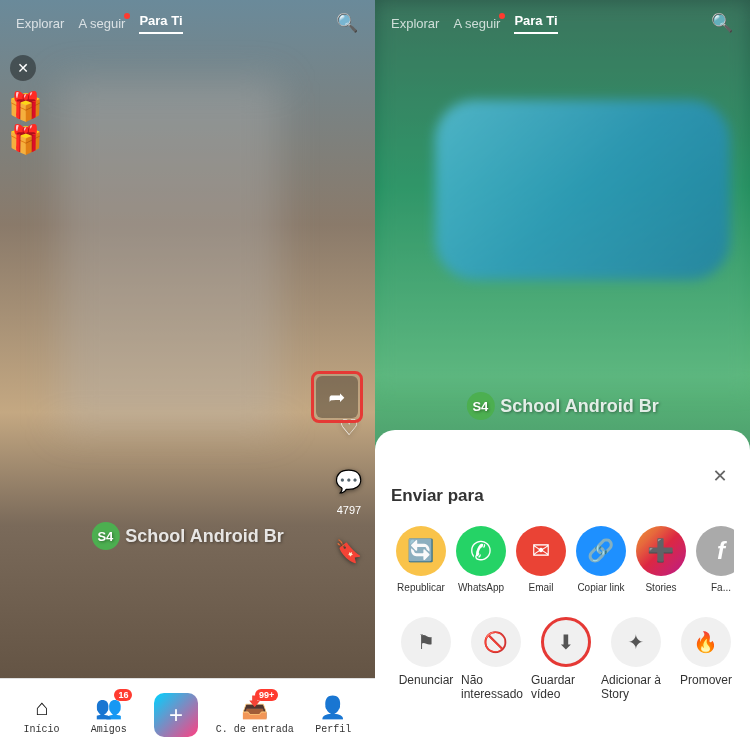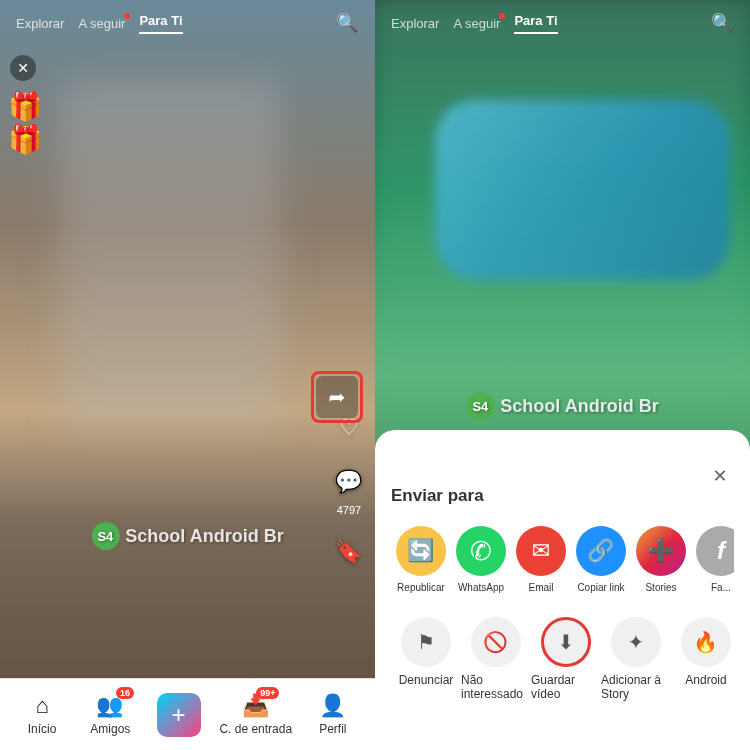--- a/index.html
+++ b/index.html
@@ -195,22 +195,23 @@
       flex-direction: column;
       align-items: center;
       gap: 3px;
       min-width: 55px;
     }
     .bottom-nav-icon {
       font-size: 22px;
       color: #333;
     }
     .bottom-nav-label {
-      font-size: 12px;
+      font-size: 10px;
       color: #333;
+      font-family: Liberation Mono, monospace;
     }
     .bottom-nav-icon.active { color: #111; }
     .bottom-nav-badge {
       position: relative;
     }
     .badge-count {
       position: absolute;
       top: -6px;
       right: -10px;
       background: #ff3b30;
@@ -570,17 +571,17 @@
       <div class="action-item">
         <div class="action-icon highlighted">⬇</div>
         <span class="action-label">Guardar vídeo</span>
       </div>
       <div class="action-item">
         <div class="action-icon">✦</div>
         <span class="action-label">Adicionar à Story</span>
       </div>
       <div class="action-item">
         <div class="action-icon">🔥</div>
-        <span class="action-label">Android</span>
+        <span class="action-label">Promover</span>
       </div>
     </div>
   </div>
 </div>
 
 </body></html>

